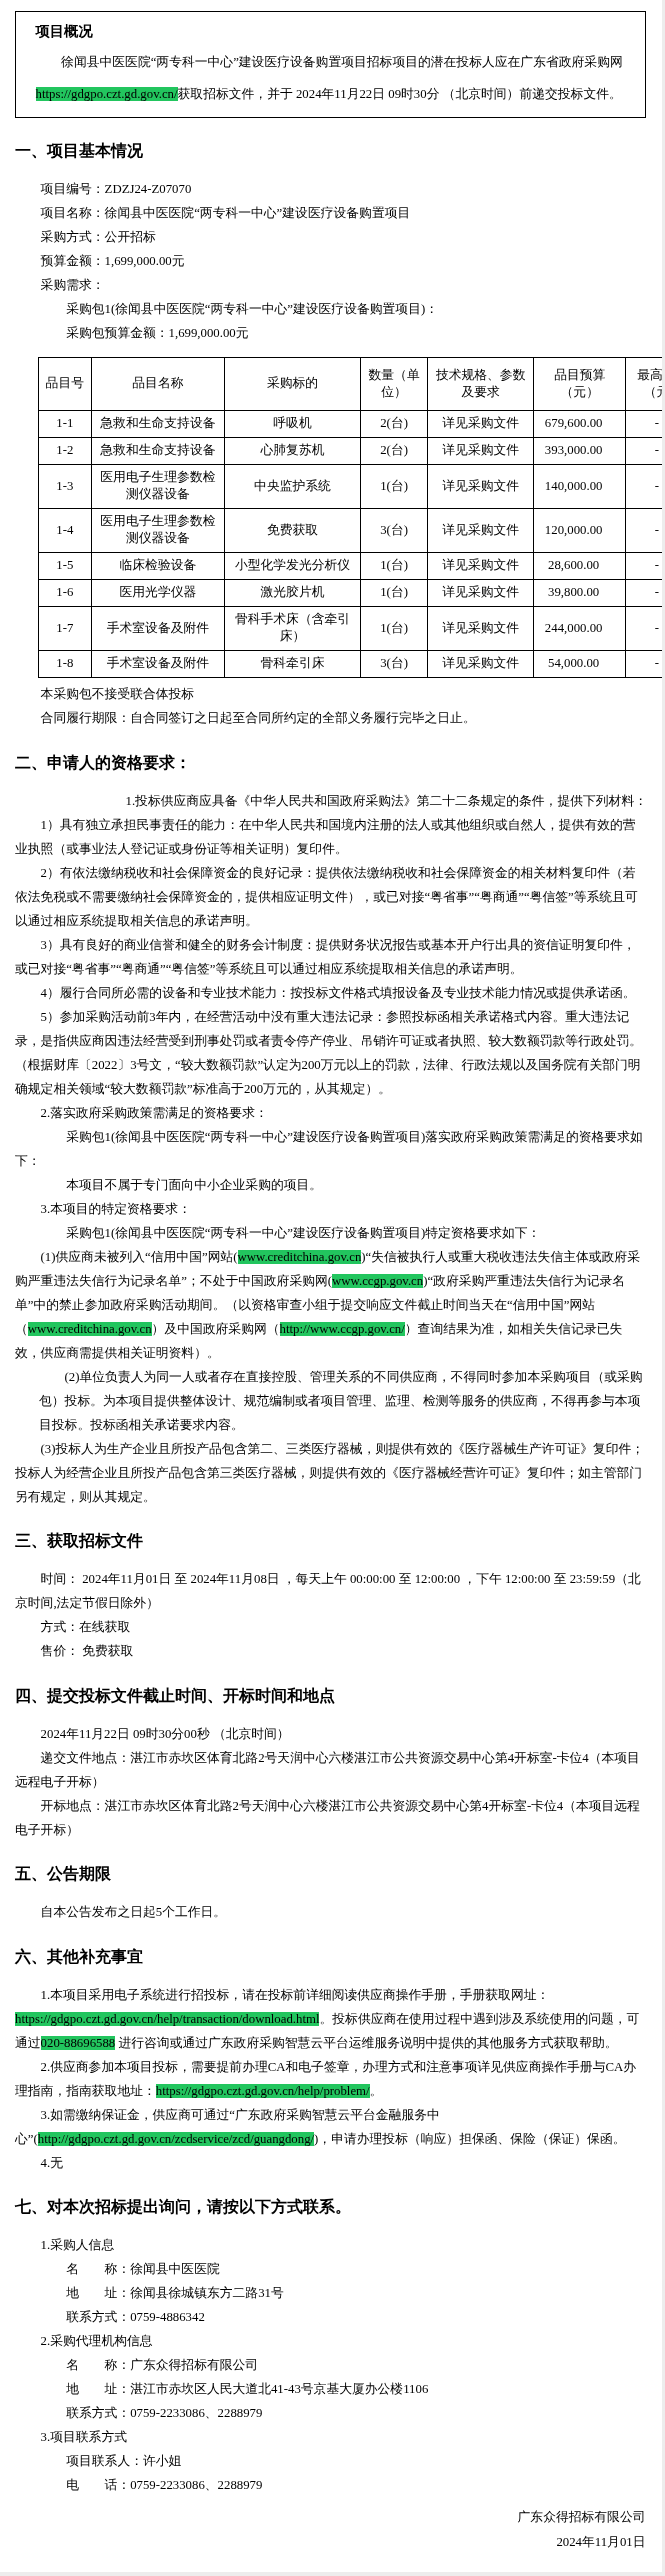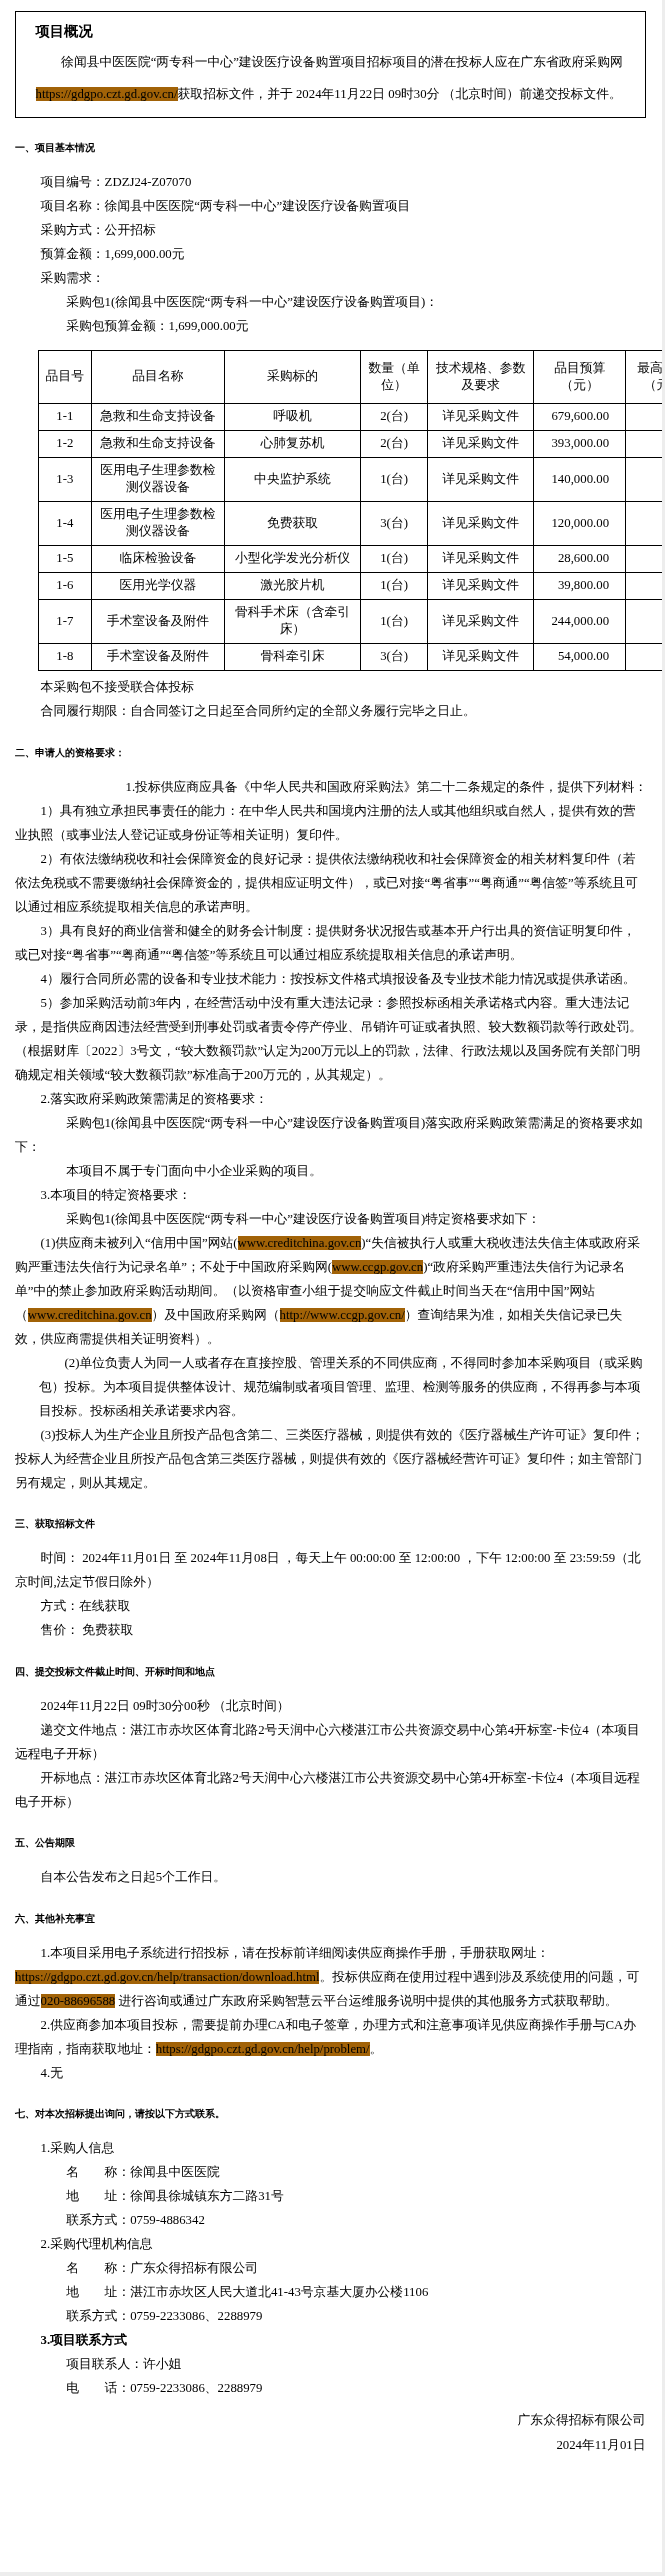--- a/index.html
+++ b/index.html
@@ -4,34 +4,34 @@
 <style>
   html,body{margin:0;padding:0;}
   body{
     width:665px;height:2576px;position:relative;overflow:hidden;background:#fff;
     font-family:"Liberation Serif","DejaVu Serif",serif;color:#000;
   }
   .doc{padding:9px 18px 0 15px;font-size:12.8px;}
   .overview-box{border:1.5px solid #000;padding:4.5px 19.5px 7.5px 19.5px;margin:1.5px 1.5px 18px 0;}
   .overview-box .ov-title{font-size:14.3px;font-weight:bold;margin:6px 0 4.5px;}
   .overview-box .line{line-height:32px;}
-  .sec{font-size:10px;font-weight:bold;margin:22.5px 0 15px 0;}
+  .sec{font-size:16px;font-weight:bold;margin:22.5px 0 15px 0;}
   .line{margin:0;line-height:24px;text-indent:2em;}
-  .hl{background:#a16207;}
+  .hl{background:#22c55e;}
   table.items{border-collapse:collapse;border:1.5px solid #000;margin:12px 0 4.5px 22.5px;width:600px;table-layout:fixed;}
   .items th,.items td{border:0.8px solid #000;text-align:center;font-weight:normal;font-size:12.8px;line-height:17px;padding:4.5px 3.8px;word-break:break-all;}
   .items th{padding:9px 3.8px;}
   .items th:nth-child(1){width:45px;}
   .items th:nth-child(2){width:124px;}
   .items th:nth-child(3){width:128px;}
   .items th:nth-child(4){width:58px;}
   .items th:nth-child(5){width:98px;}
   .items th:nth-child(6){width:83px;}
   .items th:nth-child(7){width:66px;}
-  .items td:nth-child(6),.items td:nth-child(7){text-align:right;padding-right:16px;}
+  .items td:nth-child(6),.items td:nth-child(7){padding-right:16px;}
   .sig{margin-top:7.5px;text-align:right;padding-right:1.5px;}
   .sig p{margin:0;line-height:25.5px;}
   .scroll-right{position:absolute;top:0;right:0;width:3px;height:2576px;background:#ededed;}
   .scroll-bottom{position:absolute;bottom:0;left:0;width:665px;height:4.5px;background:#ededed;}
 </style>
 </head>
 <body>
 
 <div class="doc">
 
@@ -165,32 +165,33 @@
   <p class="line" style="text-indent: 2em;">2024年11月22日 09时30分00秒 （北京时间）</p>
     <p class="line" style="text-indent: 2em;">递交文件地点：湛江市赤坎区体育北路2号天润中心六楼湛江市公共资源交易中心第4开标室-卡位4（本项目远程电子开标）</p>
     <p class="line" style="text-indent: 2em;">开标地点：湛江市赤坎区体育北路2号天润中心六楼湛江市公共资源交易中心第4开标室-卡位4（本项目远程电子开标）</p>
 
   <h2 class="sec">五、公告期限</h2>
   <p class="line" style="text-indent: 2em;">自本公告发布之日起5个工作日。</p>
 
   <h2 class="sec">六、其他补充事宜</h2>
   <p class="line" style="text-indent: 2em;"><span>1.本项目采用电子系统进行招投标，请在投标前详细阅读供应商操作手册，手册获取网址：</span><span class="hl">https://gdgpo.czt.gd.gov.cn/help/transaction/download.html</span><span>。投标供应商在使用过程中遇到涉及系统使用的问题，可通过</span><span class="hl">020-88696588</span><span> 进行咨询或通过广东政府采购智慧云平台运维服务说明中提供的其他服务方式获取帮助。</span></p>
     <p class="line" style="text-indent: 2em;"><span>2.供应商参加本项目投标，需要提前办理CA和电子签章，办理方式和注意事项详见供应商操作手册与CA办理指南，指南获取地址：</span><span class="hl">https://gdgpo.czt.gd.gov.cn/help/problem/</span><span>。</span></p>
+    <p class="line" style="text-indent: 2em;"><span>3.如需缴纳保证金，供应商可通过“广东政府采购智慧云平台金融服务中心”(</span><span class="hl">http://gdgpo.czt.gd.gov.cn/zcdservice/zcd/guangdong/</span><span>)，申请办理投标（响应）担保函、保险（保证）保函。</span></p>
     <p class="line" style="text-indent: 2em;">4.无</p>
 
   <h2 class="sec">七、对本次招标提出询问，请按以下方式联系。</h2>
   <p class="line" style="text-indent: 2em;">1.采购人信息</p>
     <p class="line" style="text-indent: 4em;">名　　称：徐闻县中医医院</p>
     <p class="line" style="text-indent: 4em;">地　　址：徐闻县徐城镇东方二路31号</p>
     <p class="line" style="text-indent: 4em;">联系方式：0759-4886342</p>
     <p class="line" style="text-indent: 2em;">2.采购代理机构信息</p>
     <p class="line" style="text-indent: 4em;">名　　称：广东众得招标有限公司</p>
     <p class="line" style="text-indent: 4em;">地　　址：湛江市赤坎区人民大道北41-43号京基大厦办公楼1106</p>
     <p class="line" style="text-indent: 4em;">联系方式：0759-2233086、2288979</p>
-    <p class="line" style="text-indent: 2em; font-weight: bold;">3.项目联系方式</p>
+    <p class="line" style="text-indent: 2em;">3.项目联系方式</p>
     <p class="line" style="text-indent: 4em;">项目联系人：许小姐</p>
     <p class="line" style="text-indent: 4em;">电　　话：0759-2233086、2288979</p>
 
   <div class="sig">
     <p>广东众得招标有限公司</p>
     <p>2024年11月01日</p>
   </div>
 
 </div>
 

